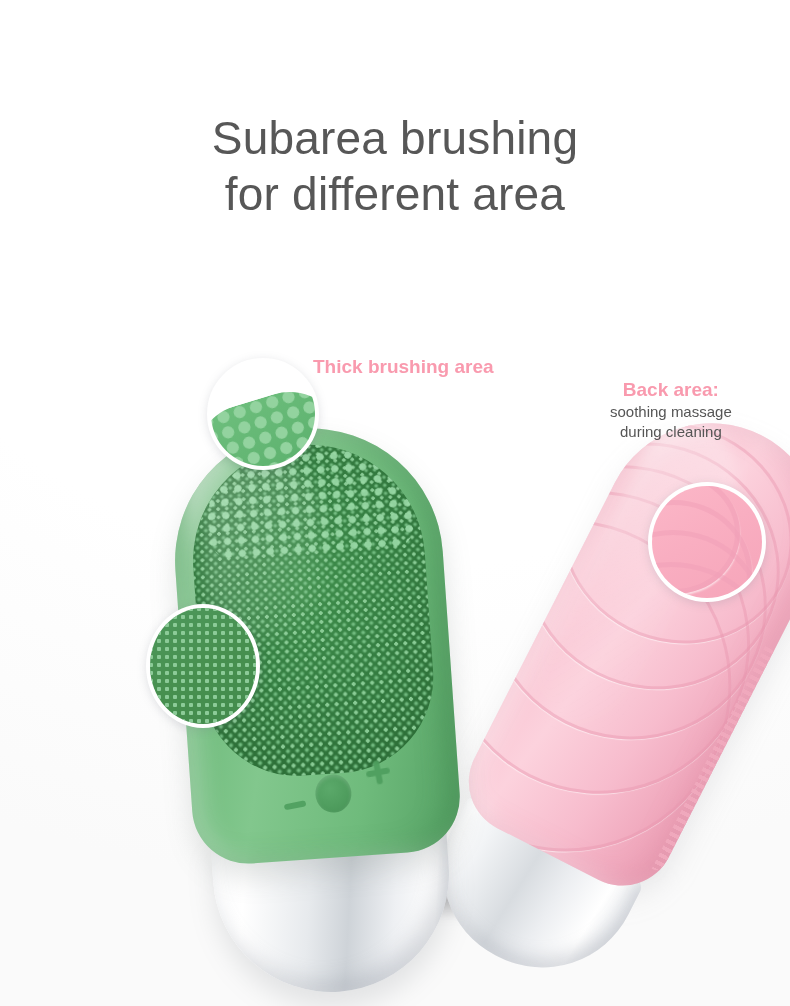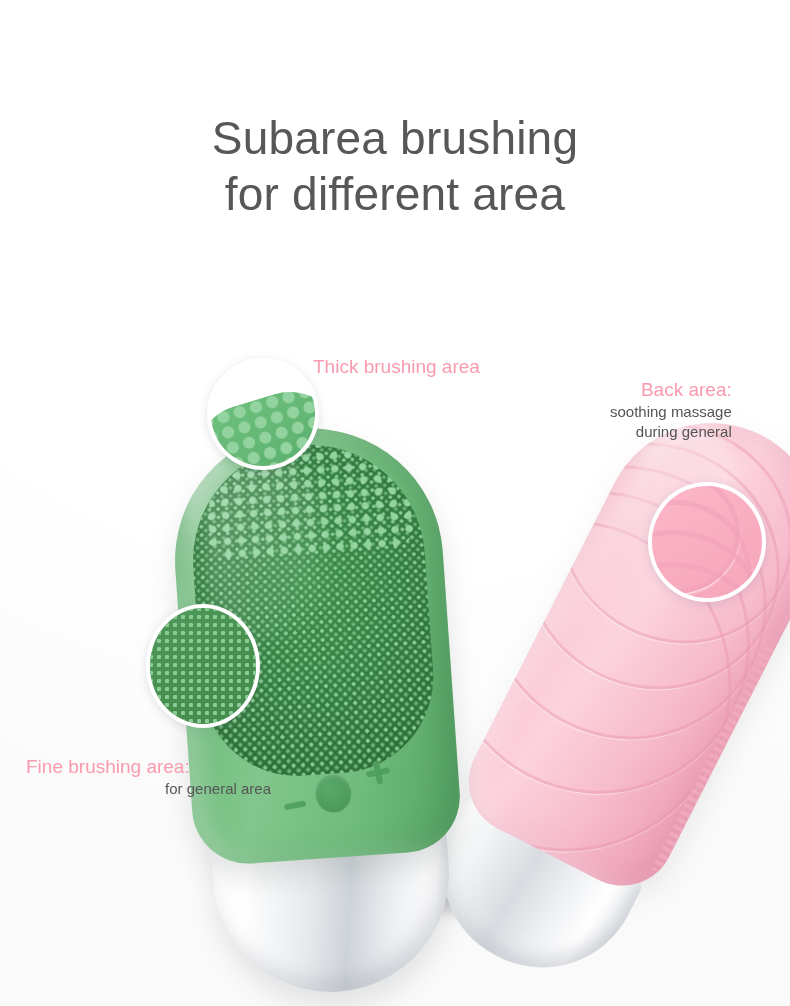--- a/index.html
+++ b/index.html
@@ -40,32 +40,32 @@
   }
   #headline .hl-line { display: block; white-space: pre; }
 
   
   .callout { position: absolute; }
   .callout .ct-title {
     color: #F99AAE;
     font-size: 19px;
     line-height: 24px;
     white-space: pre;
-    font-weight: 400;
+    font-weight: 700;
   }
   .callout .ct-sub {
     color: #555555;
     font-size: 15px;
     line-height: 20px;
     white-space: pre;
     font-weight: 400;
   }
 
   #label-thick { left: 313px; top: 355px; text-align: left; }
-  #label-back  { left: 610px; top: 378px; text-align: right; }
+  #label-back  { left: 610px; top: 378px; text-align: center; }
   #label-fine  { left: 26px;  top: 755px; text-align: left; width: 245px; }
   #label-fine .ct-sub { text-align: right; display: block; }
 
   
   #stage {
     position: absolute;
     left: 0;
     top: 330px;
     width: 790px;
     height: 600px;
@@ -426,21 +426,17 @@
 
   </div>
 
   <div class="callout" id="label-thick">
     <div class="ct-title">Thick brushing area</div>
   </div>
 
   <div class="callout" id="label-back">
     <div class="ct-title">Back area:</div>
     <div class="ct-sub">soothing massage</div>
-    <div class="ct-sub">during general</div>
+    <div class="ct-sub">during cleaning</div>
   </div>
 
-  <div class="callout" id="label-fine">
-    <div class="ct-title">Fine brushing area:</div>
-    <div class="ct-sub">for general area</div>
-  </div>
 
 </div>
 
 </body></html>

